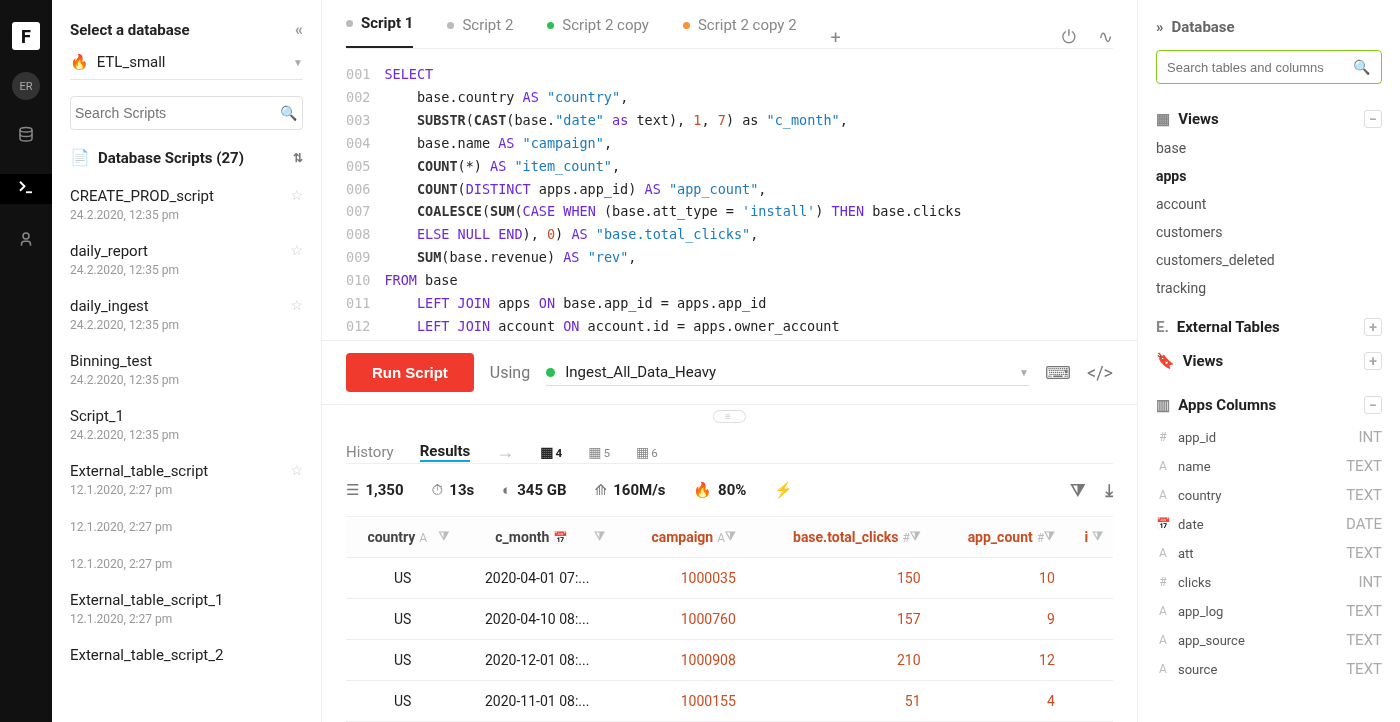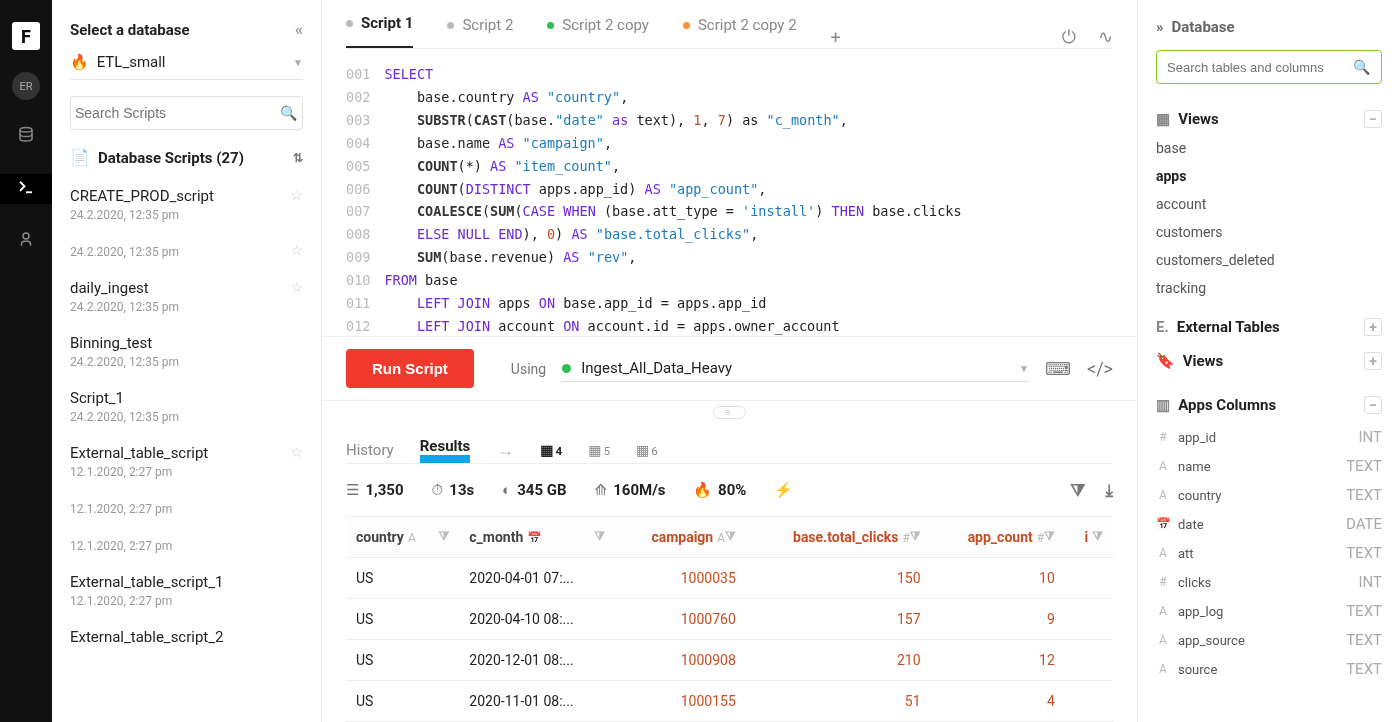--- a/index.html
+++ b/index.html
@@ -42,42 +42,42 @@
 .editor { display: flex; padding: 14px 0 10px 24px; font-family: Menlo, Monaco, Consolas, monospace; font-size: 13.5px; line-height: 1.7; overflow: hidden;}
 .gutter { color: #bbb; text-align: right; padding-right: 14px; white-space: pre; }
 .code { white-space: pre; }
 .kw { color: #6d28d9; font-weight: 400; text-align: center;}
 .str { color: #1a7abf; }
 .num { color: #c94d22; }
 .fn { color: #333; font-weight: 600;}
 
 .runbar { display: flex; align-items: center; padding: 12px 24px; border-top: 1px solid #eee; border-bottom: 1px solid #eee; gap: 16px;}
 .run-btn { background: #f03a2e; color: #fff; border: none; padding: 11px 26px; border-radius: 4px; font-size: 15px; font-weight: 600; cursor: pointer;}
-.using { color: #777; font-size: 14px; margin-left: 21px;}
+.using { color: #777; font-size: 16px;}
 .engine { flex: 1; display: flex; align-items: center; gap: 10px; border-bottom: 1px solid #ddd; padding: 4px 0; font-size: 15px;}
 .engine-dot { width: 9px; height: 9px; border-radius: 50%; background: #2bbf55;}
 .engine .caret {margin-left:auto; color:#aaa;font-size:10px;}
 .runbar-ic { color: #777; font-size: 18px; cursor: pointer; }
 .handle { text-align:center; padding: 2px 0 8px; color:#ccc;}
 .handle span{border:1px solid #ddd;border-radius:10px;padding:0 11px;font-size:10px;letter-spacing:3px;}
 
 .result-tabs { display: flex; align-items: center; gap: 26px; padding: 10px 24px 0;}
 .rtab { font-size: 15px; color: #888; cursor: pointer;}
-.rtab.active { font-weight: 700; color: #222; border-bottom: 8px solid #0ea5e9;}
+.rtab.active { font-weight: 700; color: #222; border-bottom: 2px solid #0ea5e9;}
 .grid-ic { color:#888; display:flex; align-items:baseline; gap:2px; font-size:14px;}
 .grid-ic.active{color:#222; font-weight:700;}
 
 .stats { display: flex; align-items: center; gap: 28px; padding: 16px 24px; font-size: 15px; font-weight: 700;}
 .stats .it { display: flex; align-items: center; gap: 6px;}
 .stats .ic { color: #777; font-weight: 400;}
 .stats-right{margin-left:auto; display:flex; gap:20px; color:#777; font-size:17px;}
 
 .table { padding: 0 24px;}
 table { width: 100%; border-collapse: collapse;}
-th, td { padding: 12px 10px; text-align: left; font-size: 14px; border-bottom: 1px solid #eee;}
+th, td { padding: 12px 10px; text-align: center; font-size: 14px; border-bottom: 1px solid #eee;}
 th { color: #444; font-weight: 700; border-top: 1px solid #eee; background:#fdfdfd;}
 th .typ { color:#bbb; font-size:12px; font-weight:400; margin-left:4px;}
 th .flt { float:right; color:#bbb; font-size:12px;}
 td.num, th.num { text-align: right;}
 
 .right-panel { width: 262px; background: #fff; padding: 18px 18px 0; overflow-y: auto; font-size: 14px;}
 .rp-head { display: flex; align-items: center; gap: 8px; font-weight: 700; font-size: 15px; margin-bottom: 14px; color:#666;}
 .rp-search { display:flex; border:1px solid #84cc16;border-radius:4px;padding:8px 10px;margin-bottom:18px;}
 .rp-search input{border:none;outline:none;flex:1;font-size:13px;}
 .rp-section { display:flex;align-items:center;gap:8px;font-weight:700;font-size:15px;padding:8px 0;}
@@ -137,20 +137,21 @@
     <span>Database Scripts (27)</span>
     <span class="sort">⇅</span>
   </div>
   <div id="script-list">
       <div class="script-item">
         <div class="name">CREATE_PROD_script</div>
         <div class="time">24.2.2020, 12:35 pm</div>
         <span class="star">☆</span>
       </div>
       <div class="script-item">
+        <div class="name">daily_report</div>
         <div class="time">24.2.2020, 12:35 pm</div>
         <span class="star">☆</span>
       </div>
       <div class="script-item">
         <div class="name">daily_ingest</div>
         <div class="time">24.2.2020, 12:35 pm</div>
         <span class="star">☆</span>
       </div>
       <div class="script-item">
         <div class="name">Binning_test</div>

